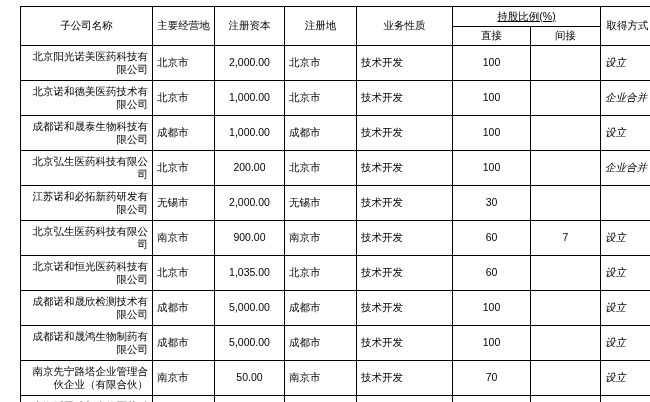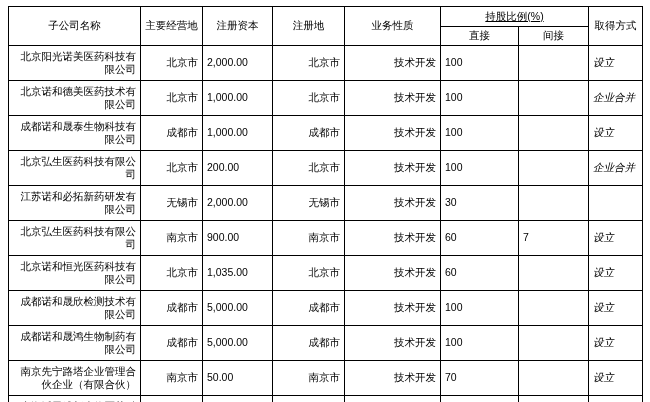--- a/index.html
+++ b/index.html
@@ -12,21 +12,21 @@
     height: 402px;
     font-family: "Liberation Sans", sans-serif;
     color: #000000;
     overflow: hidden;
   }
   .page {
     position: relative;
     width: 650px;
     height: 388px;
     box-sizing: border-box;
-    padding: 6px 8px 0 8px;
+    padding: 6px 8px 0 20px;
     border-radius: 28px;
   }
   table.subsidiary-table {
     border-collapse: collapse;
     width: 634px;
     table-layout: fixed;
     font-size: 10.5px;
     line-height: 1.25;
   }
   table.subsidiary-table th,
@@ -46,22 +46,22 @@
   col.c-reg    { width: 72px; }
   col.c-biz    { width: 96px; }
   col.c-direct { width: 78px; }
   col.c-indir  { width: 70px; }
   col.c-acq    { width: 54px; }
 
   .cell-name {
     text-align: right;
     padding-left: 5px;
   }
-  .cell-center { text-align: right; }
-  .cell-right  { text-align: left; padding-right: 5px; }
+  .cell-center { text-align: left; }
+  .cell-right  { text-align: center; padding-right: 5px; }
   .cell-left   { text-align: left; padding-left: 5px; font-style: italic; }
 
   .hdr-tall { height: 34px; }
   .row-2 td { height: 30px; }
 
   .pct-group-label {
     text-align: center;
     text-decoration: underline;
   }
 </style>

